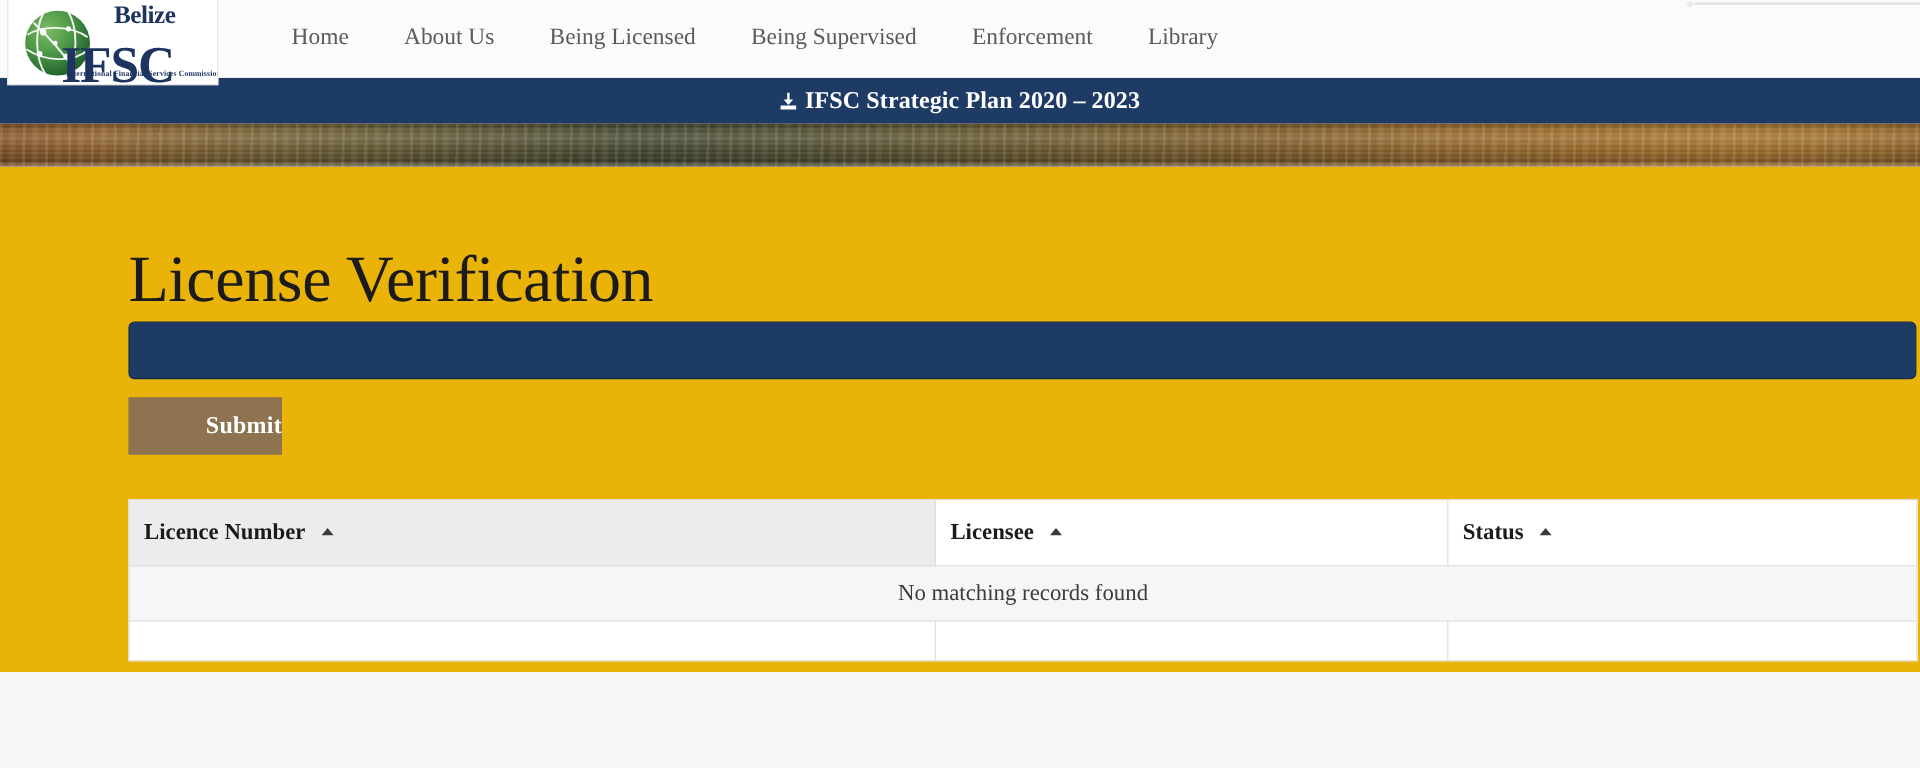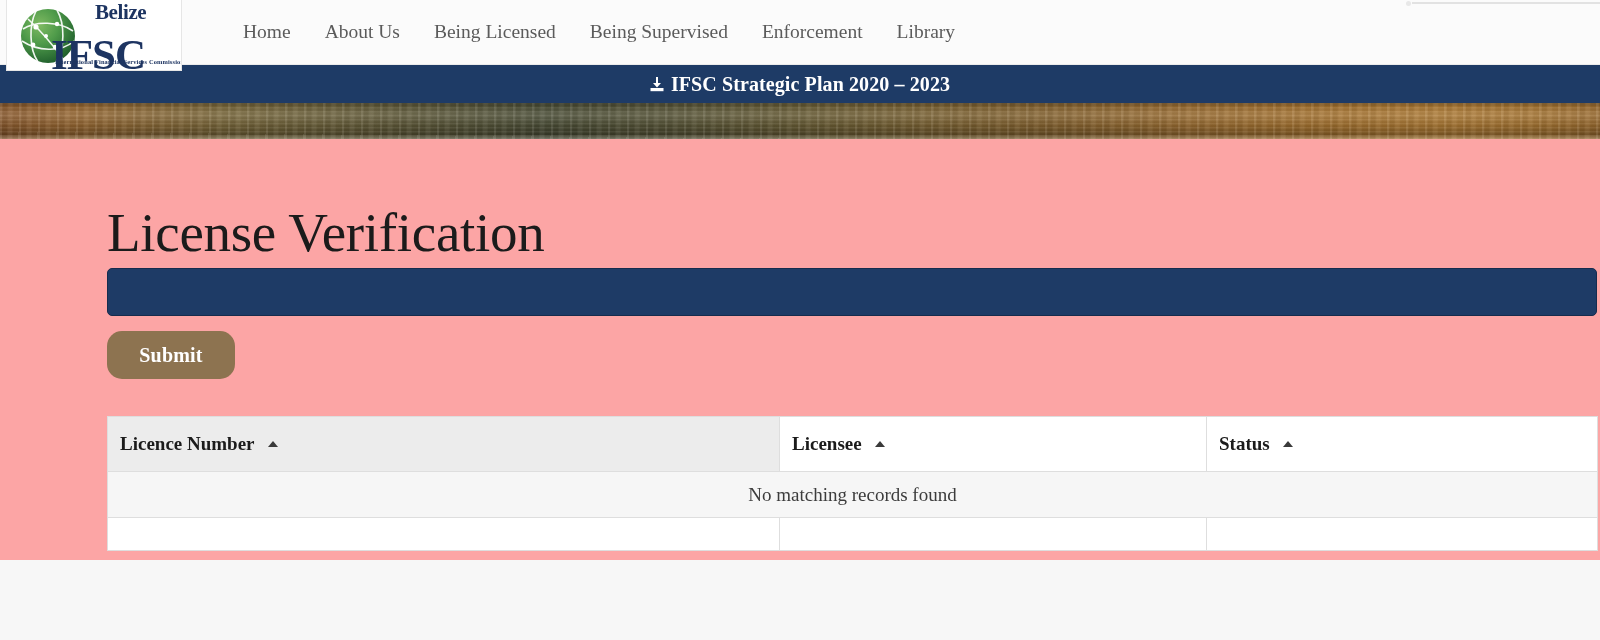--- a/index.html
+++ b/index.html
@@ -95,21 +95,21 @@
     letter-spacing: 0.15px;
     white-space: nowrap;
     font-weight: bold;
     transform: scaleY(1.05);
   }
 
   .main-nav {
     display: flex;
     align-items: center;
     margin-left: 44px;
-    gap: 0px;
+    gap: 12px;
   }
 
   .nav-item {
     font-family: "Liberation Serif", serif;
     font-size: 19.5px;
     color: #5b5b5b;
     padding: 6px 17px;
     text-decoration: none;
     white-space: nowrap;
     cursor: pointer;
@@ -194,21 +194,21 @@
         rgba(255,255,255,0.07) 0px,
         rgba(255,255,255,0.07) 1px,
         rgba(0,0,0,0.05) 2px,
         rgba(0,0,0,0.05) 4px);
     opacity: 0.85;
   }
 
   
   .content {
     padding: 0 0 0 0;
-    background: #fca5a5;
+    background: #eab308;
     height: 421px;
   }
 
   .inner {
     padding-left: 107px;
     padding-right: 0px;
   }
 
   .page-title {
     font-family: "Liberation Serif", serif;
@@ -242,27 +242,28 @@
     outline: none;
   }
 
   .submit-button {
     display: block;
     margin-top: 15px;
     width: 128px;
     height: 48px;
     background: #8d7350;
     border: none;
-    border-radius: 15px;
+    border-radius: 0;
     color: #ffffff;
     font-family: "Liberation Serif", serif;
     font-weight: bold;
     font-size: 20px;
     cursor: pointer;
     letter-spacing: 0.2px;
+    text-align: right;
   }
 
   
   .results-table {
     margin-top: 37px;
     width: 1490px;
     border-collapse: collapse;
     table-layout: fixed;
     background: #ffffff;
     font-family: "Liberation Serif", serif;

